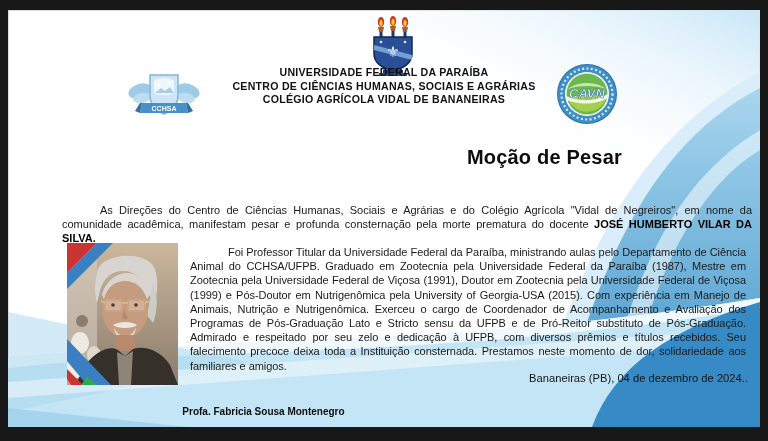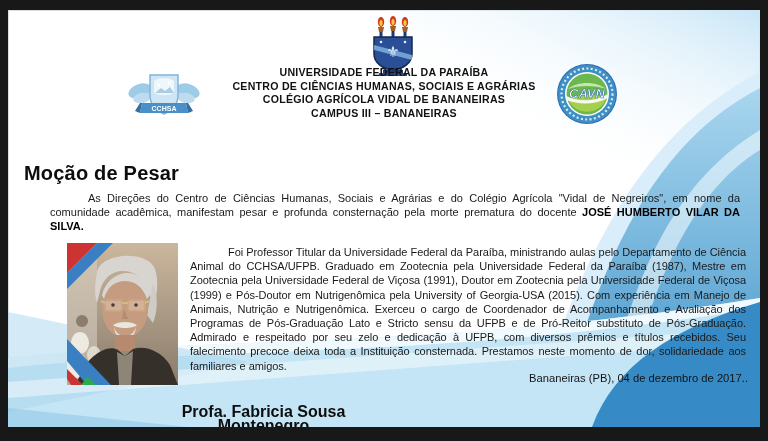--- a/index.html
+++ b/index.html
@@ -17,41 +17,41 @@
   .bg{position:absolute;left:0;top:0;width:752px;height:417px;z-index:0;}
   .crest{position:absolute;left:361px;top:5px;width:48px;height:62px;z-index:2;}
   .header{
     position:absolute;left:0;top:56px;width:752px;z-index:2;
     text-align:center;font-weight:bold;font-size:10.6px;line-height:13.6px;
     color:#111111;letter-spacing:0.25px;
   }
   .logo-cchsa{position:absolute;left:120px;top:57px;width:72px;height:58px;z-index:2;}
   .logo-cavn{position:absolute;left:548px;top:53px;width:62px;height:62px;z-index:2;}
   .title{
-    position:absolute;left:0;top:136px;width:614px;margin:16px;z-index:2;
-    text-align:left;font-size:20px;font-weight:bold;color:#0d0d0d;letter-spacing:0.2px;
+    position:absolute;left:0;top:136px;width:614px;margin:0;z-index:2;
+    text-align:right;font-size:20px;font-weight:bold;color:#0d0d0d;letter-spacing:0.2px;
   }
   .para1{
-    position:absolute;left:42px;top:182px;width:690px;margin:0;z-index:2;
+    position:absolute;left:42px;top:182px;width:690px;margin:12px;z-index:2;
     font-size:11px;line-height:13.9px;text-align:justify;text-indent:38px;
     color:#1a1a1a;
   }
   .para1 .name{font-weight:bold;color:#000000;}
   .photo{position:absolute;left:59px;top:233px;width:111px;height:142px;z-index:2;}
   .para2{
     position:absolute;left:178px;top:231px;width:556px;margin:4px;z-index:2;
     font-size:11px;line-height:14.2px;text-align:justify;text-indent:38px;
     color:#1a1a1a;letter-spacing:-0.05px;
   }
   .date{
     position:absolute;right:12px;top:362px;z-index:2;
     font-size:11.2px;color:#141414;
   }
   .sig{position:absolute;top:395px;z-index:2;text-align:center;
-    font-weight:bold;font-size:16px;line-height:13.8px;color:#0d0d0d;}
+    font-weight:bold;font-size:10px;line-height:13.8px;color:#0d0d0d;}
   .sig1{left:158px;width:195px;}
   .sig2{left:368px;width:178px;}
 </style>
 </head>
 <body>
 
 <div class="page">
 
   <svg class="bg" viewBox="0 0 752 417" preserveAspectRatio="none" aria-hidden="true">
     <defs>
@@ -97,21 +97,20 @@
     <circle cx="12" cy="27" r="1.3" fill="#e8eef8"></circle>
     <circle cx="36" cy="27" r="1.3" fill="#e8eef8"></circle>
     <rect x="14" y="55" width="20" height="3" fill="#1d3a6e"></rect>
     <rect x="10" y="58" width="28" height="3" fill="#2a4f96"></rect>
   </svg>
 
   <div class="header">
     <div>UNIVERSIDADE FEDERAL DA PARAÍBA</div>
     <div>CENTRO DE CIÊNCIAS HUMANAS, SOCIAIS E AGRÁRIAS</div>
     <div>COLÉGIO AGRÍCOLA VIDAL DE BANANEIRAS</div>
-    <div>CAMPUS III – BANANEIRAS</div>
   </div>
 
   <svg class="logo-cchsa" viewBox="0 0 72 58" aria-hidden="true">
     <ellipse cx="12" cy="24" rx="12" ry="7" fill="#9ecbe8" transform="rotate(-18 12 24)"></ellipse>
     <ellipse cx="60" cy="24" rx="12" ry="7" fill="#9ecbe8" transform="rotate(18 60 24)"></ellipse>
     <ellipse cx="14" cy="31" rx="9" ry="5" fill="#bddcf0" transform="rotate(-12 14 31)"></ellipse>
     <ellipse cx="58" cy="31" rx="9" ry="5" fill="#bddcf0" transform="rotate(12 58 31)"></ellipse>
     <path d="M22,8 h28 v20 c0,10 -7,16 -14,19 c-7,-3 -14,-9 -14,-19 Z" fill="#cfe5f4" stroke="#7fb5da" stroke-width="1.5"></path>
     <path d="M26,14 c4,-4 16,-4 20,0 l0,12 c-6,3 -14,3 -20,0 Z" fill="#eef7fc"></path>
     <circle cx="31" cy="18" r="1.5" fill="#ffffff"></circle>
@@ -180,21 +179,21 @@
 
     <polygon points="0,0 30,0 0,30" fill="#cc3333"></polygon>
     <polygon points="30,0 46,0 0,46 0,30" fill="#3a7fc1"></polygon>
     <polygon points="0,96 44,142 20,142 0,118" fill="#3a7fc1"></polygon>
     <polygon points="0,126 16,142 4,142 0,136" fill="#cc3333"></polygon>
     <polygon points="20,134 30,142 14,142" fill="#2eaa4e"></polygon>
   </svg>
 
   <p class="para2">Foi Professor Titular da Universidade Federal da Paraíba, ministrando aulas pelo Departamento de Ciência Animal do CCHSA/UFPB. Graduado em Zootecnia pela Universidade Federal da Paraíba (1987), Mestre em Zootecnia pela Universidade Federal de Viçosa (1991), Doutor em Zootecnia pela Universidade Federal de Viçosa (1999) e Pós-Doutor em Nutrigenômica pela University of Georgia-USA (2015). Com experiência em Manejo de Animais, Nutrição e Nutrigenômica. Exerceu o cargo de Coordenador de Acompanhamento e Avaliação dos Programas de Pós-Graduação Lato e Stricto sensu da UFPB e de Pró-Reitor substituto de Pós-Graduação. Admirado e respeitado por seu zelo e dedicação à UFPB, com diversos prêmios e títulos recebidos. Seu falecimento precoce deixa toda a Instituição consternada. Prestamos neste momento de dor, solidariedade aos familiares e amigos.</p>
 
-  <div class="date">Bananeiras (PB), 04 de dezembro de 2017..</div>
+  <div class="date">Bananeiras (PB), 04 de dezembro de 2024..</div>
 
   <div class="sig sig1">
     <div>Profa. Fabricia Sousa Montenegro</div>
   </div>
   <div class="sig sig2">
   </div>
 
 </div>
 
 </body></html>

